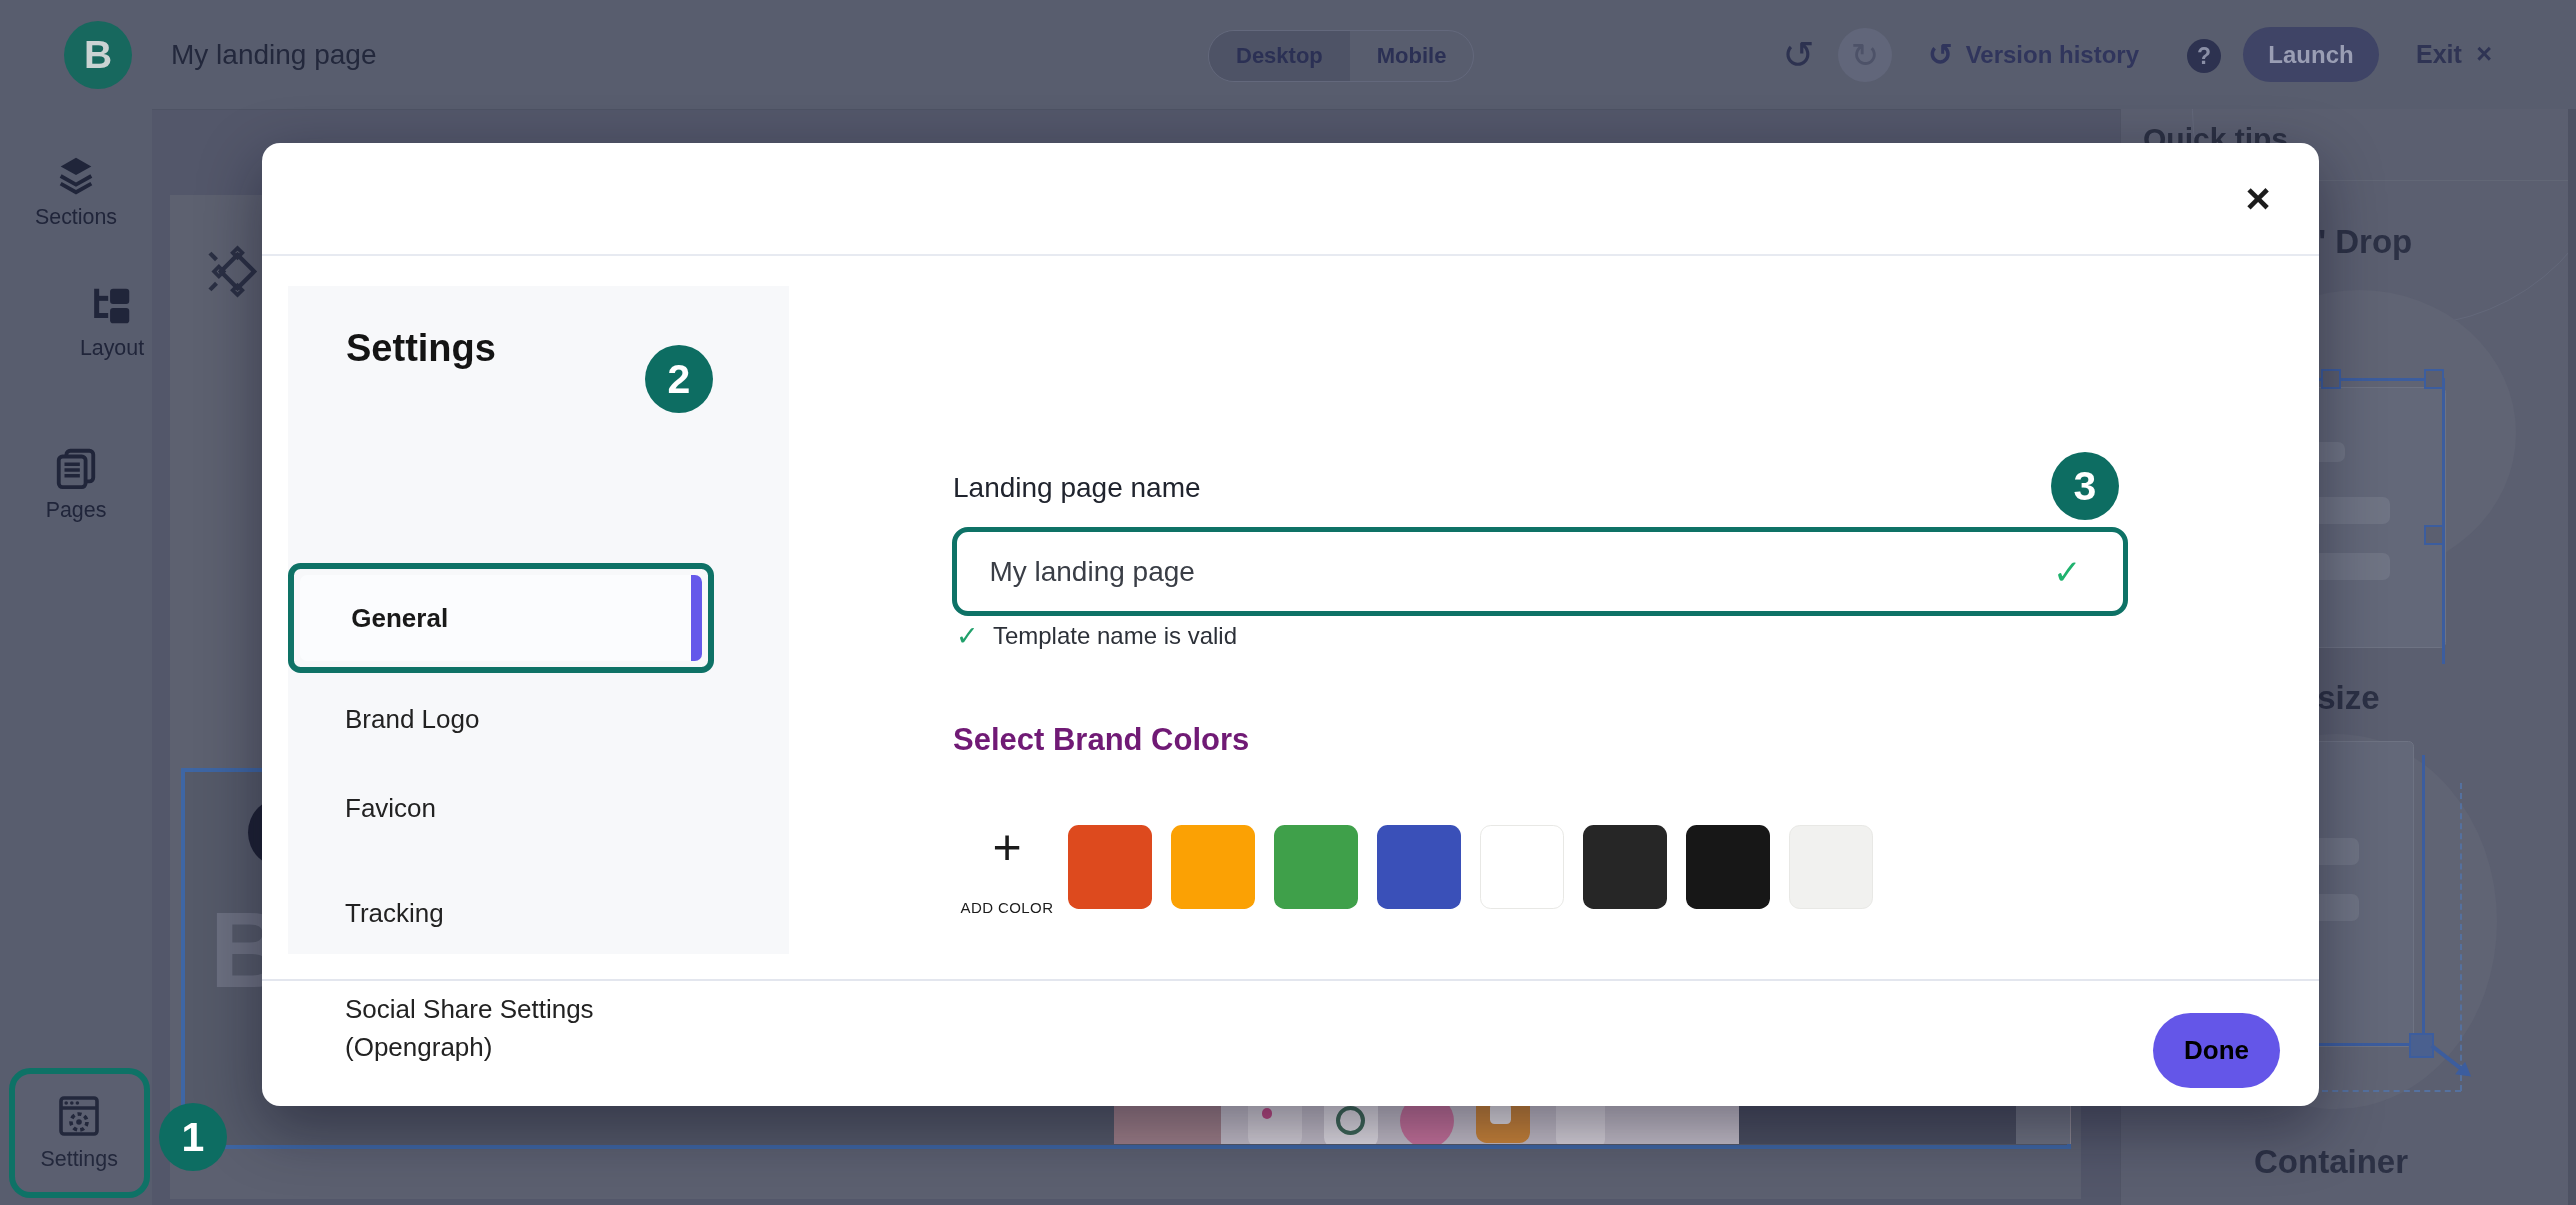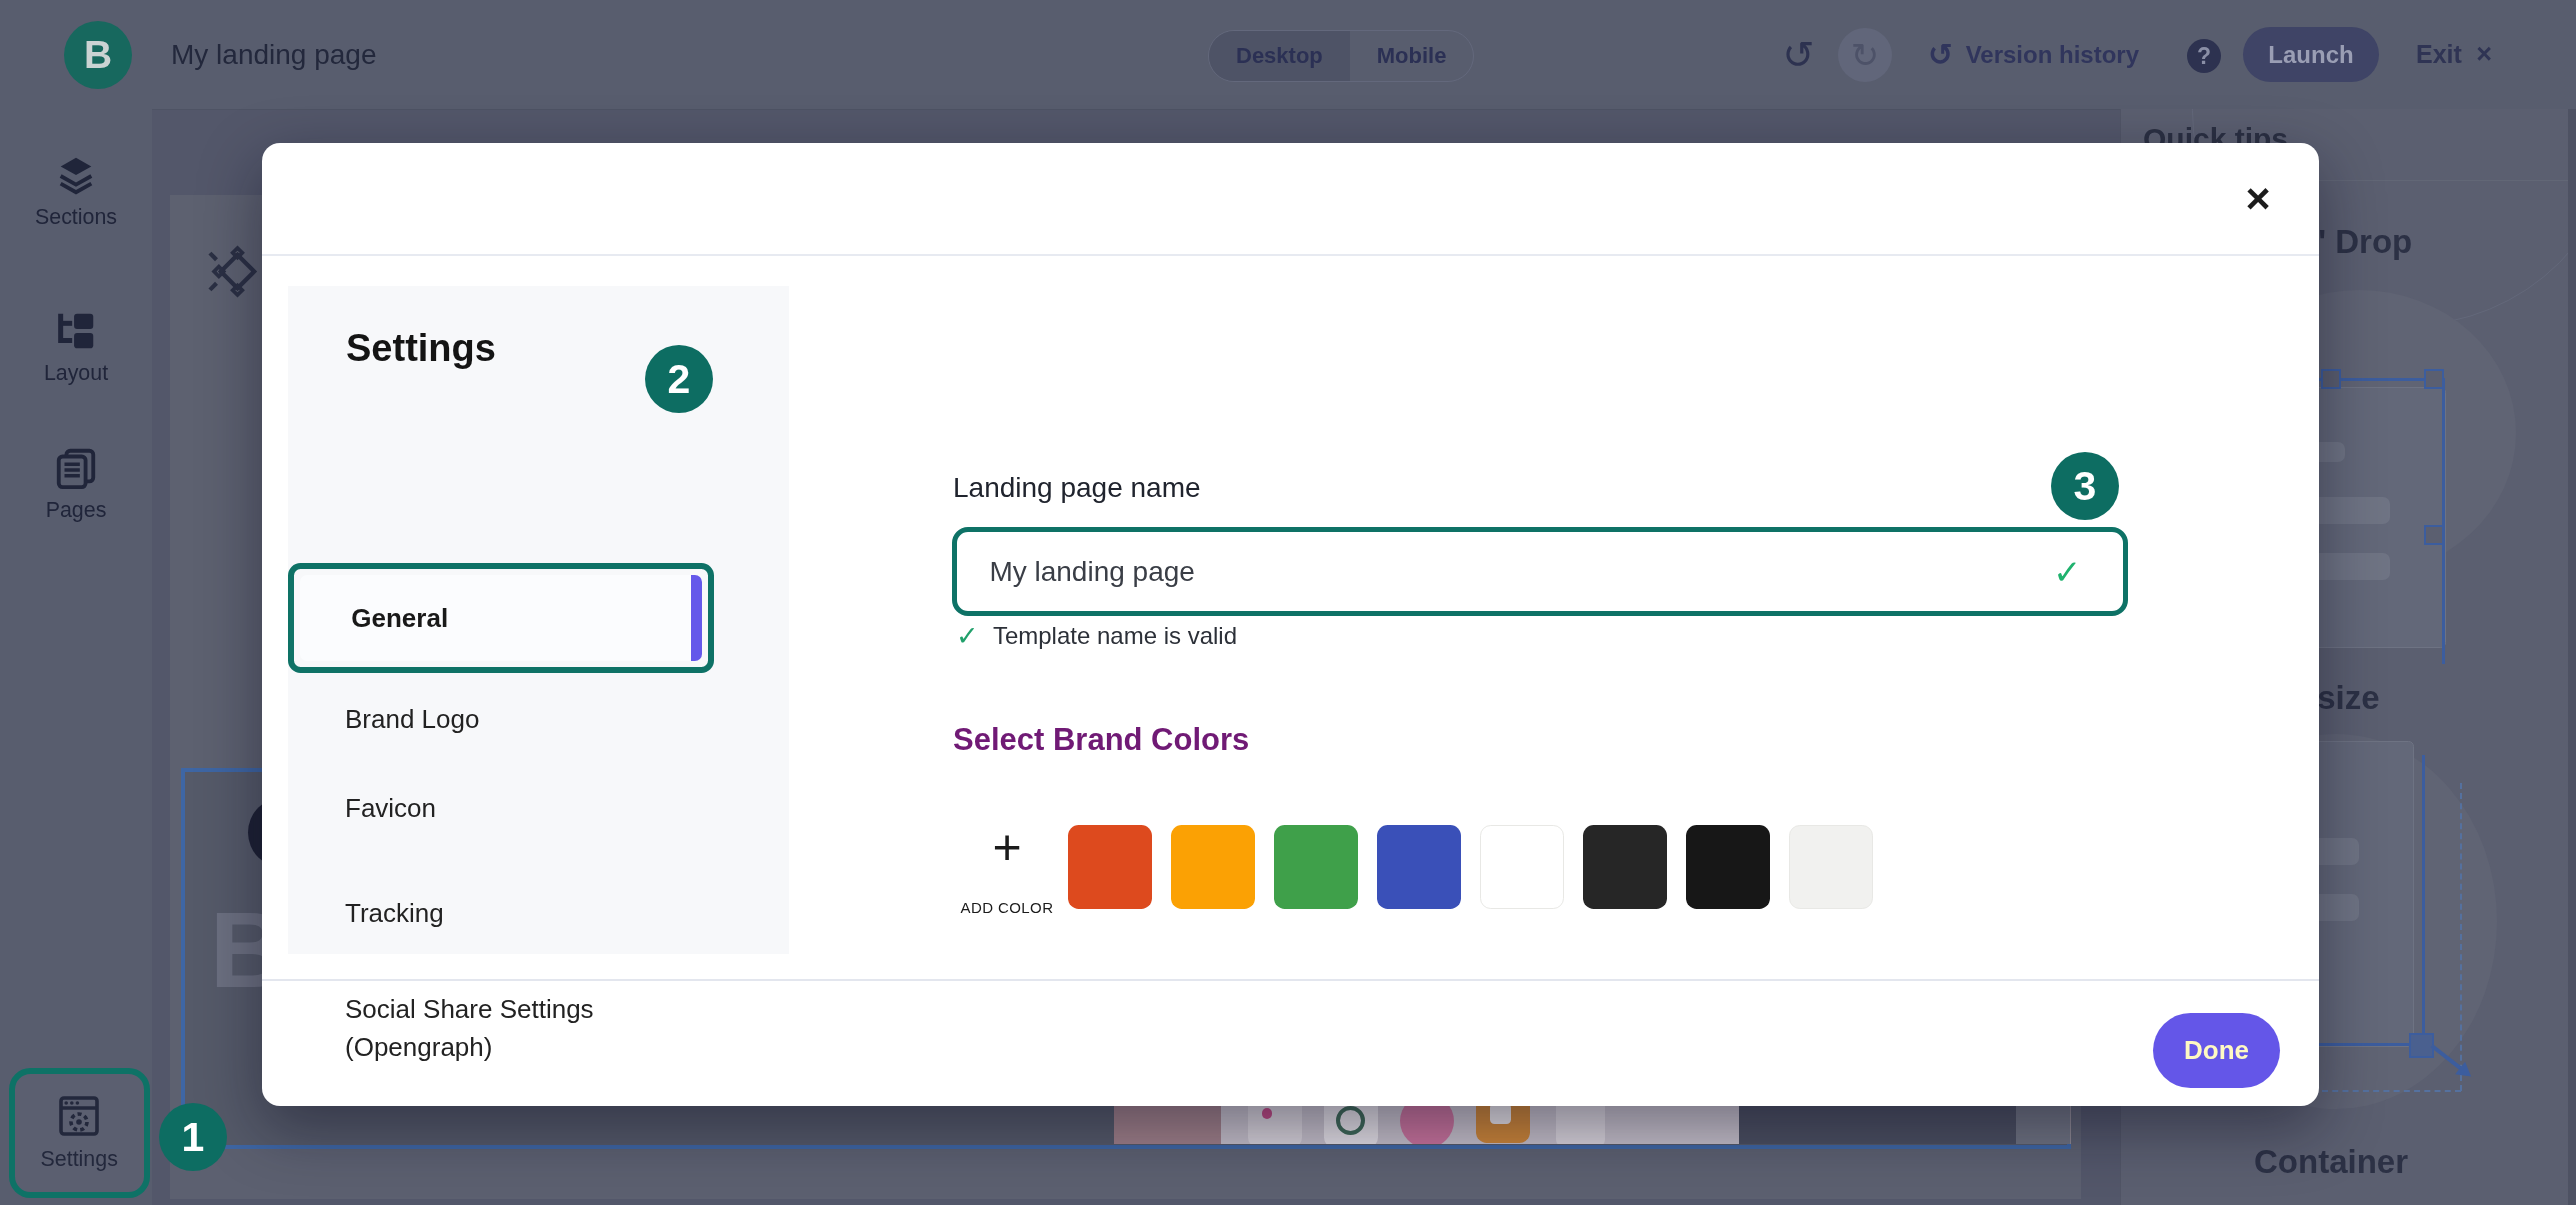--- a/index.html
+++ b/index.html
@@ -87,21 +87,21 @@
   .bc-title{position:absolute;left:691px;top:579px;font-size:31px;font-weight:600;color:#701a75;}
   .addcol{position:absolute;left:687px;top:677px;width:116px;text-align:center;}
   .addcol .plus{font-size:50px;color:#1B1B1B;line-height:54px;}
   .addcol .lbl{margin-top:25px;font-size:15px;color:#1B1B1B;letter-spacing:0.4px;}
   .swatches{position:absolute;left:806px;top:682px;display:flex;gap:19px;}
   .swatch{width:84px;height:84px;border-radius:10.7px;box-sizing:border-box;}
   .m-foot-div{position:absolute;left:0;top:836px;width:2057px;height:1.8px;background:#E3E6EE;}
   .save-btn{position:absolute;left:1509px;top:870px;width:350px;height:75px;border:1.8px solid #70747B;border-radius:38px;box-sizing:border-box;
             display:flex;align-items:center;justify-content:center;gap:16px;font-size:26px;font-weight:bold;color:#3A3F46;background:#fff;}
   .done-btn{position:absolute;left:1891px;top:870px;width:127px;height:75px;background:#6456E8;border-radius:38px;
-            display:flex;align-items:center;justify-content:center;font-size:26px;font-weight:bold;color:#fef9c3;}
+            display:flex;align-items:center;justify-content:center;font-size:26px;font-weight:bold;color:#000000;}
 </style>
 </head>
 <body>
 
 <div id="app">
 
   <div class="abs topbar">
     <div class="abs logo-circle">
         <span>B</span>
       </div>
@@ -130,21 +130,21 @@
 
   <div class="abs lsidebar">
     <div class="abs side-item" style="top:43px;">
       <svg width="46" height="46" viewBox="0 0 24 24">
         <path d="M12 3 L20 7.5 L12 12 L4 7.5 Z" fill="#20253A"></path>
         <path d="M4 12.5 L12 17 L20 12.5" fill="none" stroke="#20253A" stroke-width="2"></path>
         <path d="M4 16.5 L12 21 L20 16.5" fill="none" stroke="#20253A" stroke-width="2"></path>
       </svg>
       <span>Sections</span>
     </div>
-    <div class="abs side-item" style="top:199px;">
+    <div class="abs side-item" style="top:174px;margin-left:36px;">
       <svg width="46" height="46" viewBox="0 0 24 24">
         <path d="M4 3 L4 17 L10 17" fill="none" stroke="#20253A" stroke-width="2.6"></path>
         <path d="M4 8 L10 8" fill="none" stroke="#20253A" stroke-width="2.6"></path>
         <rect x="11" y="3" width="10" height="8" rx="1.6" fill="#20253A"></rect>
         <rect x="11" y="13" width="10" height="8" rx="1.6" fill="#20253A"></rect>
       </svg>
       <span>Layout</span>
     </div>
     <div class="abs side-item" style="top:336px;">
       <svg width="46" height="46" viewBox="0 0 24 24">

